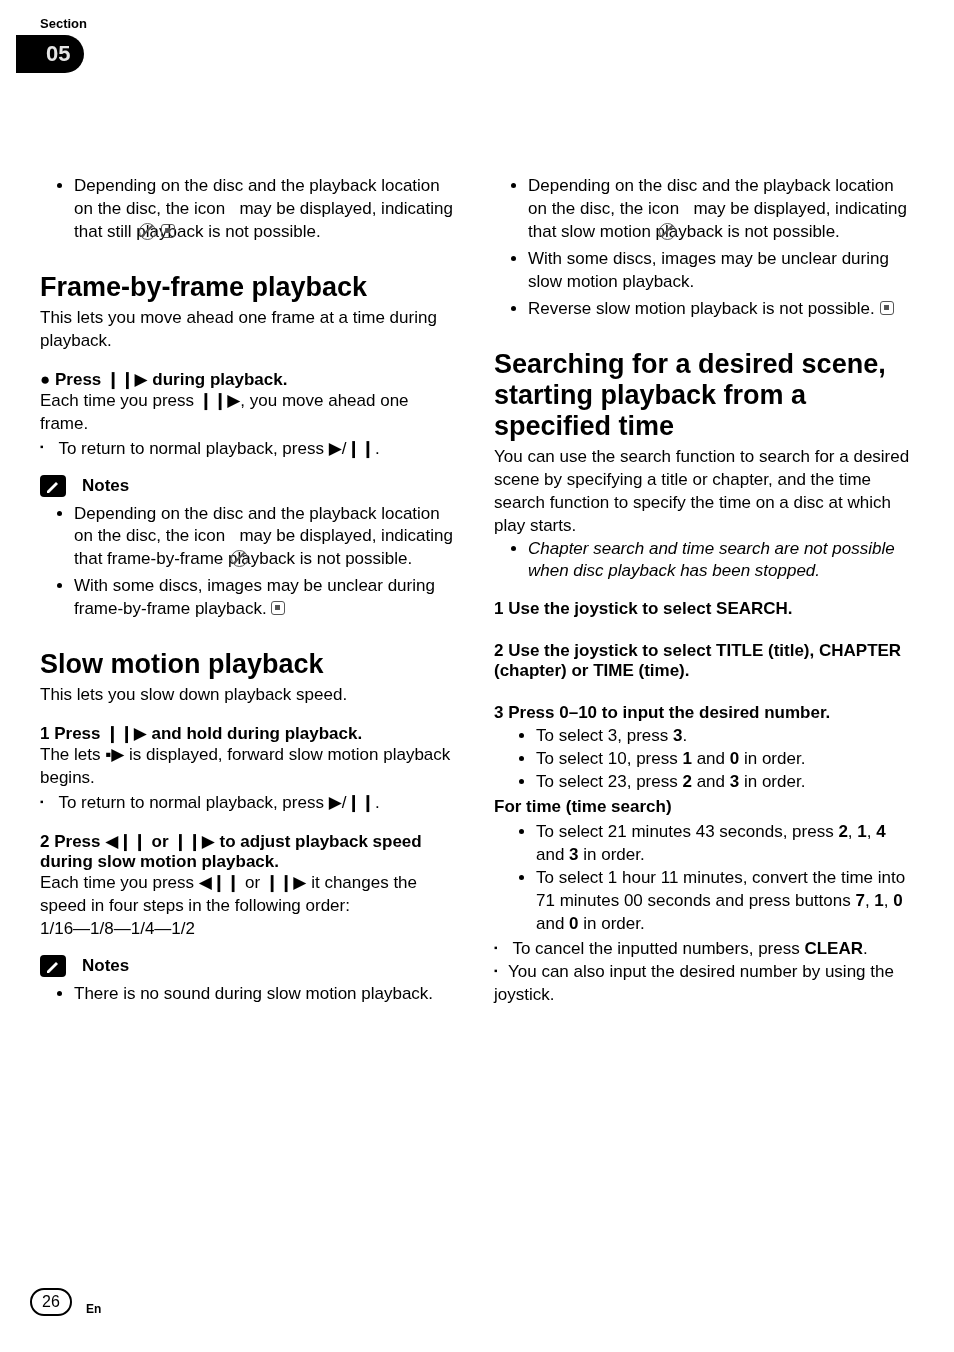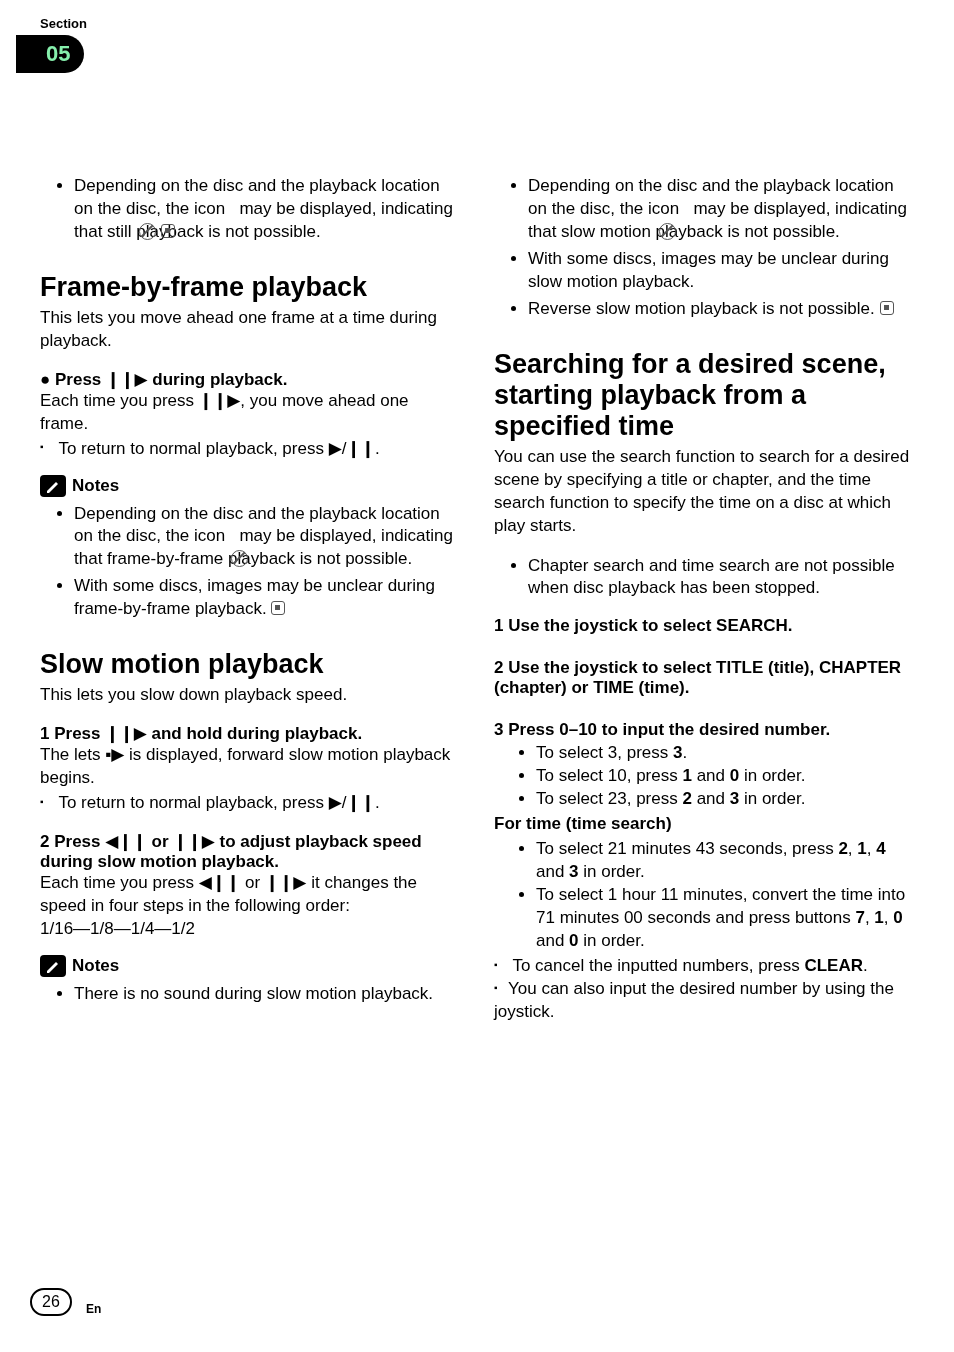--- a/index.html
+++ b/index.html
@@ -24,21 +24,21 @@
   .header-row {
     position: relative;
     margin-top: 4px;
     height: 50px;
   }
   .section-pill {
     position: absolute;
     left: -24px;
     top: 0;
     background: #000;
-    color: #86efac;
+    color: #e5e5e5;
     font-size: 22px;
     font-weight: bold;
     height: 38px;
     line-height: 38px;
     padding: 0 14px 0 30px;
     border-radius: 0 19px 19px 0;
   }
   .title-pill {
     position: absolute;
     left: 34px;
@@ -98,21 +98,21 @@
   }
   .step-head .glyph {
     font-weight: normal;
   }
   .note-block {
     margin-top: 14px;
   }
   .note-header {
     display: inline-flex;
     align-items: center;
-    gap: 6px;
+    gap: 16px;
     font-weight: bold;
     font-size: 17px;
   }
   .note-icon {
     display: inline-flex;
     width: 26px;
     height: 22px;
     background: #000;
     border-radius: 4px;
     align-items: center;
@@ -300,21 +300,21 @@
           <span class="no-icon" style="margin-left:-186px;"></span>
         </li>
         <li>With some discs, images may be unclear during slow motion playback.</li>
         <li>
           <span>Reverse slow motion playback is not possible.</span> <span class="sq"></span>
         </li>
       </ul>
 
       <h2 class="h-major">Searching for a desired scene, starting playback from a specified time</h2>
       <div class="body">You can use the search function to search for a desired scene by specifying a title or chapter, and the time search function to specify the time on a disc at which play starts.</div>
-      <ul class="bullet-list" style="margin-top:17px;">
+      <ul class="bullet-list" style="margin-top:0;font-style:italic;">
         <li>Chapter search and time search are not possible when disc playback has been stopped.</li>
       </ul>
 
       <div class="step-head">1    Use the joystick to select SEARCH.</div>
       <div class="step-head" style="margin-top:22px;">2    Use the joystick to select TITLE (title), CHAPTER (chapter) or TIME (time).</div>
       <div class="step-head" style="margin-top:22px;">3    Press 0–10 to input the desired number.</div>
 
       <ul class="nested-bullets">
         <li><span>To select 3, press </span><b>3</b><span>.</span></li>
         <li><span>To select 10, press </span><b>1</b><span> and </span><b>0</b><span> in order.</span></li>

